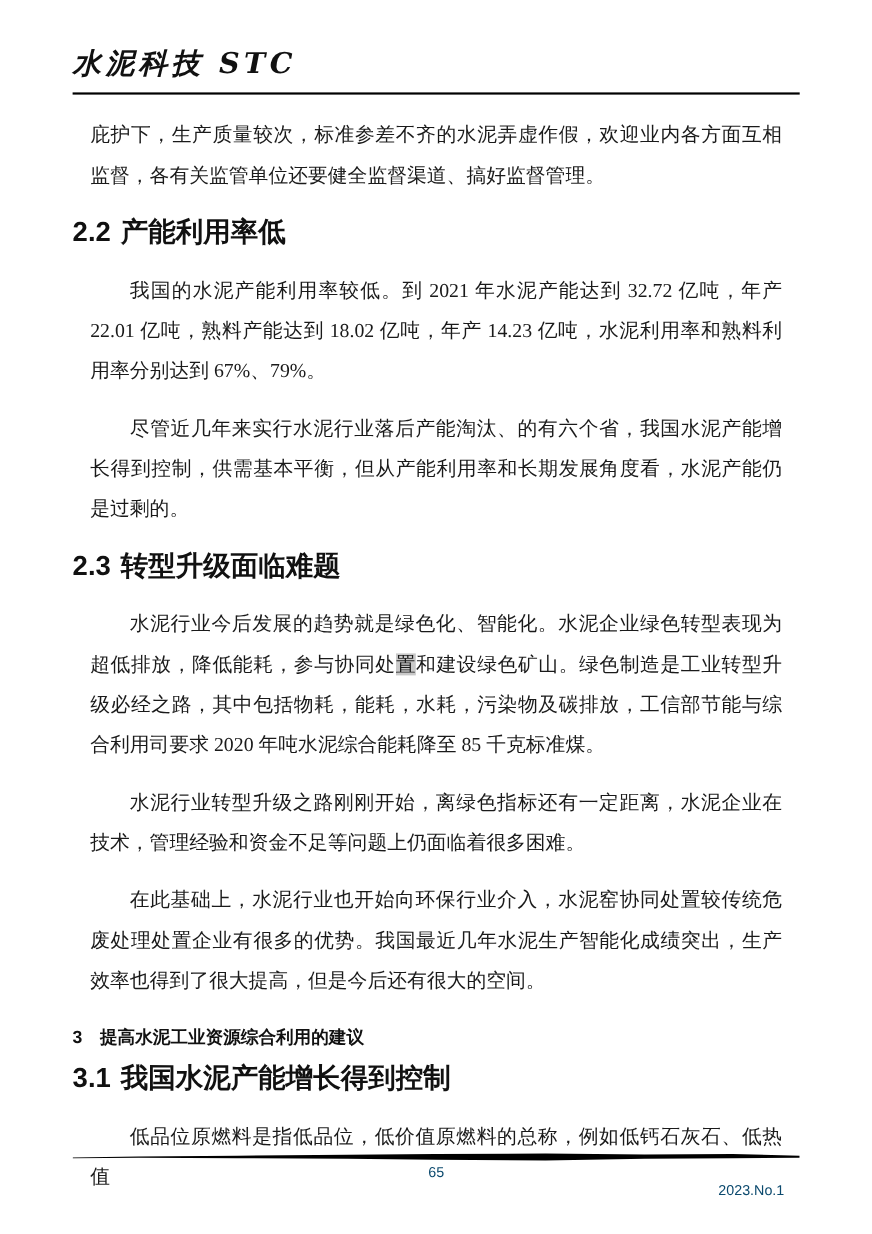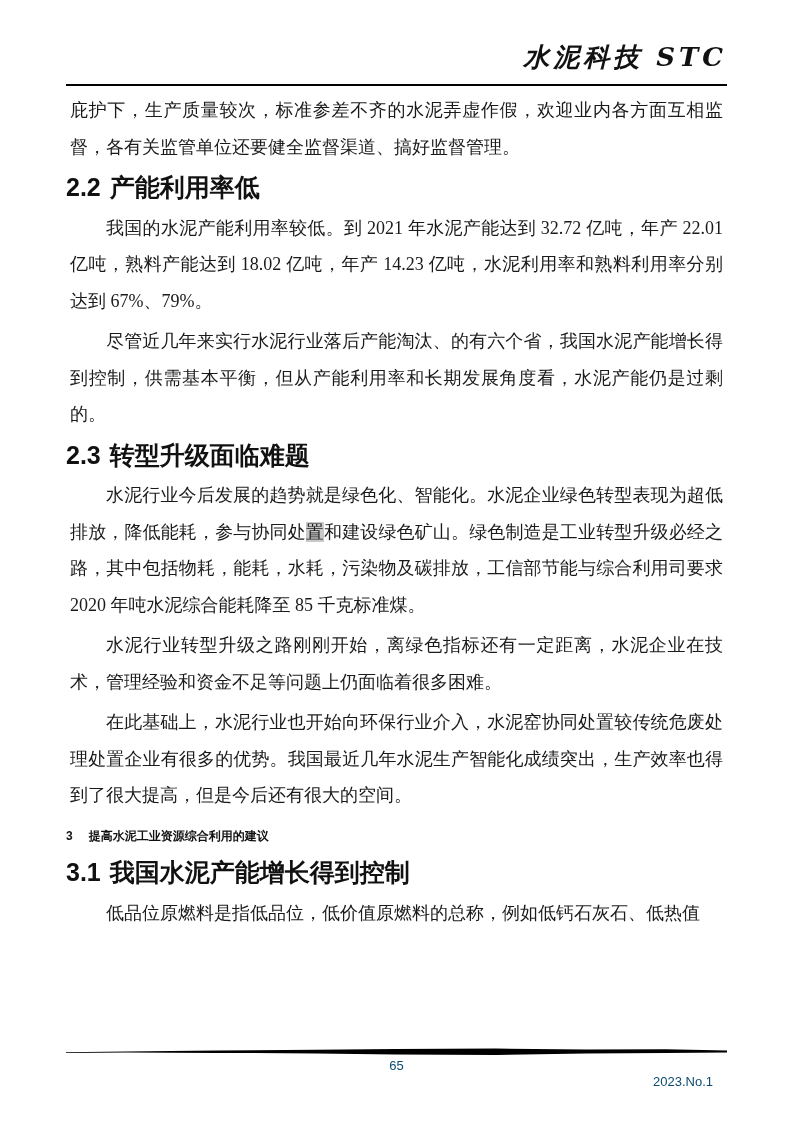--- a/index.html
+++ b/index.html
@@ -11,52 +11,52 @@
     background: #ffffff;
     margin: 0 auto;
     overflow: hidden;
     color: #1a1a1a;
     font-family: "Liberation Serif", "DejaVu Serif", serif;
   }
   .page-header {
     position: absolute;
     top: 0; left: 66px; width: 661px; height: 86px;
     border-bottom: 2px solid #000;
-    text-align: right;
+    text-align: left;
   }
   .journal-title {
     padding-top: 40px;
     font-family: "DejaVu Serif", serif;
     font-style: italic;
     font-weight: bold;
     font-size: 26px;
     letter-spacing: 4px;
     color: #111;
     white-space: nowrap;
   }
   .content {
     position: absolute;
     top: 88px; left: 66px; width: 661px;
     font-size: 18px;
     line-height: 36.5px;
     text-align: justify;
     text-justify: inter-ideograph;
   }
-  .para { margin: 4px; }
+  .para { margin: 16px; }
   .para.indent { text-indent: 2em; }
   .heading {
     margin: 0;
     font-family: "Liberation Sans", "DejaVu Sans", sans-serif;
     font-weight: bold;
     color: #111;
     line-height: 36.5px;
     text-align: left;
   }
   .heading.lvl2 { font-size: 25px; }
-  .heading.lvl1 { font-size: 12px; }
+  .heading.lvl1 { font-size: 16px; }
   .hnum { margin-right: 9px; }
   .hnum.wide { margin-right: 16px; }
   .char-highlight { background: #c9c9c9; }
   .page-footer {
     position: absolute;
     left: 66px; top: 1048px; width: 661px;
   }
   .footer-rule-svg { display: block; width: 661px; height: 8px; }
   .footer-row {
     position: relative;

